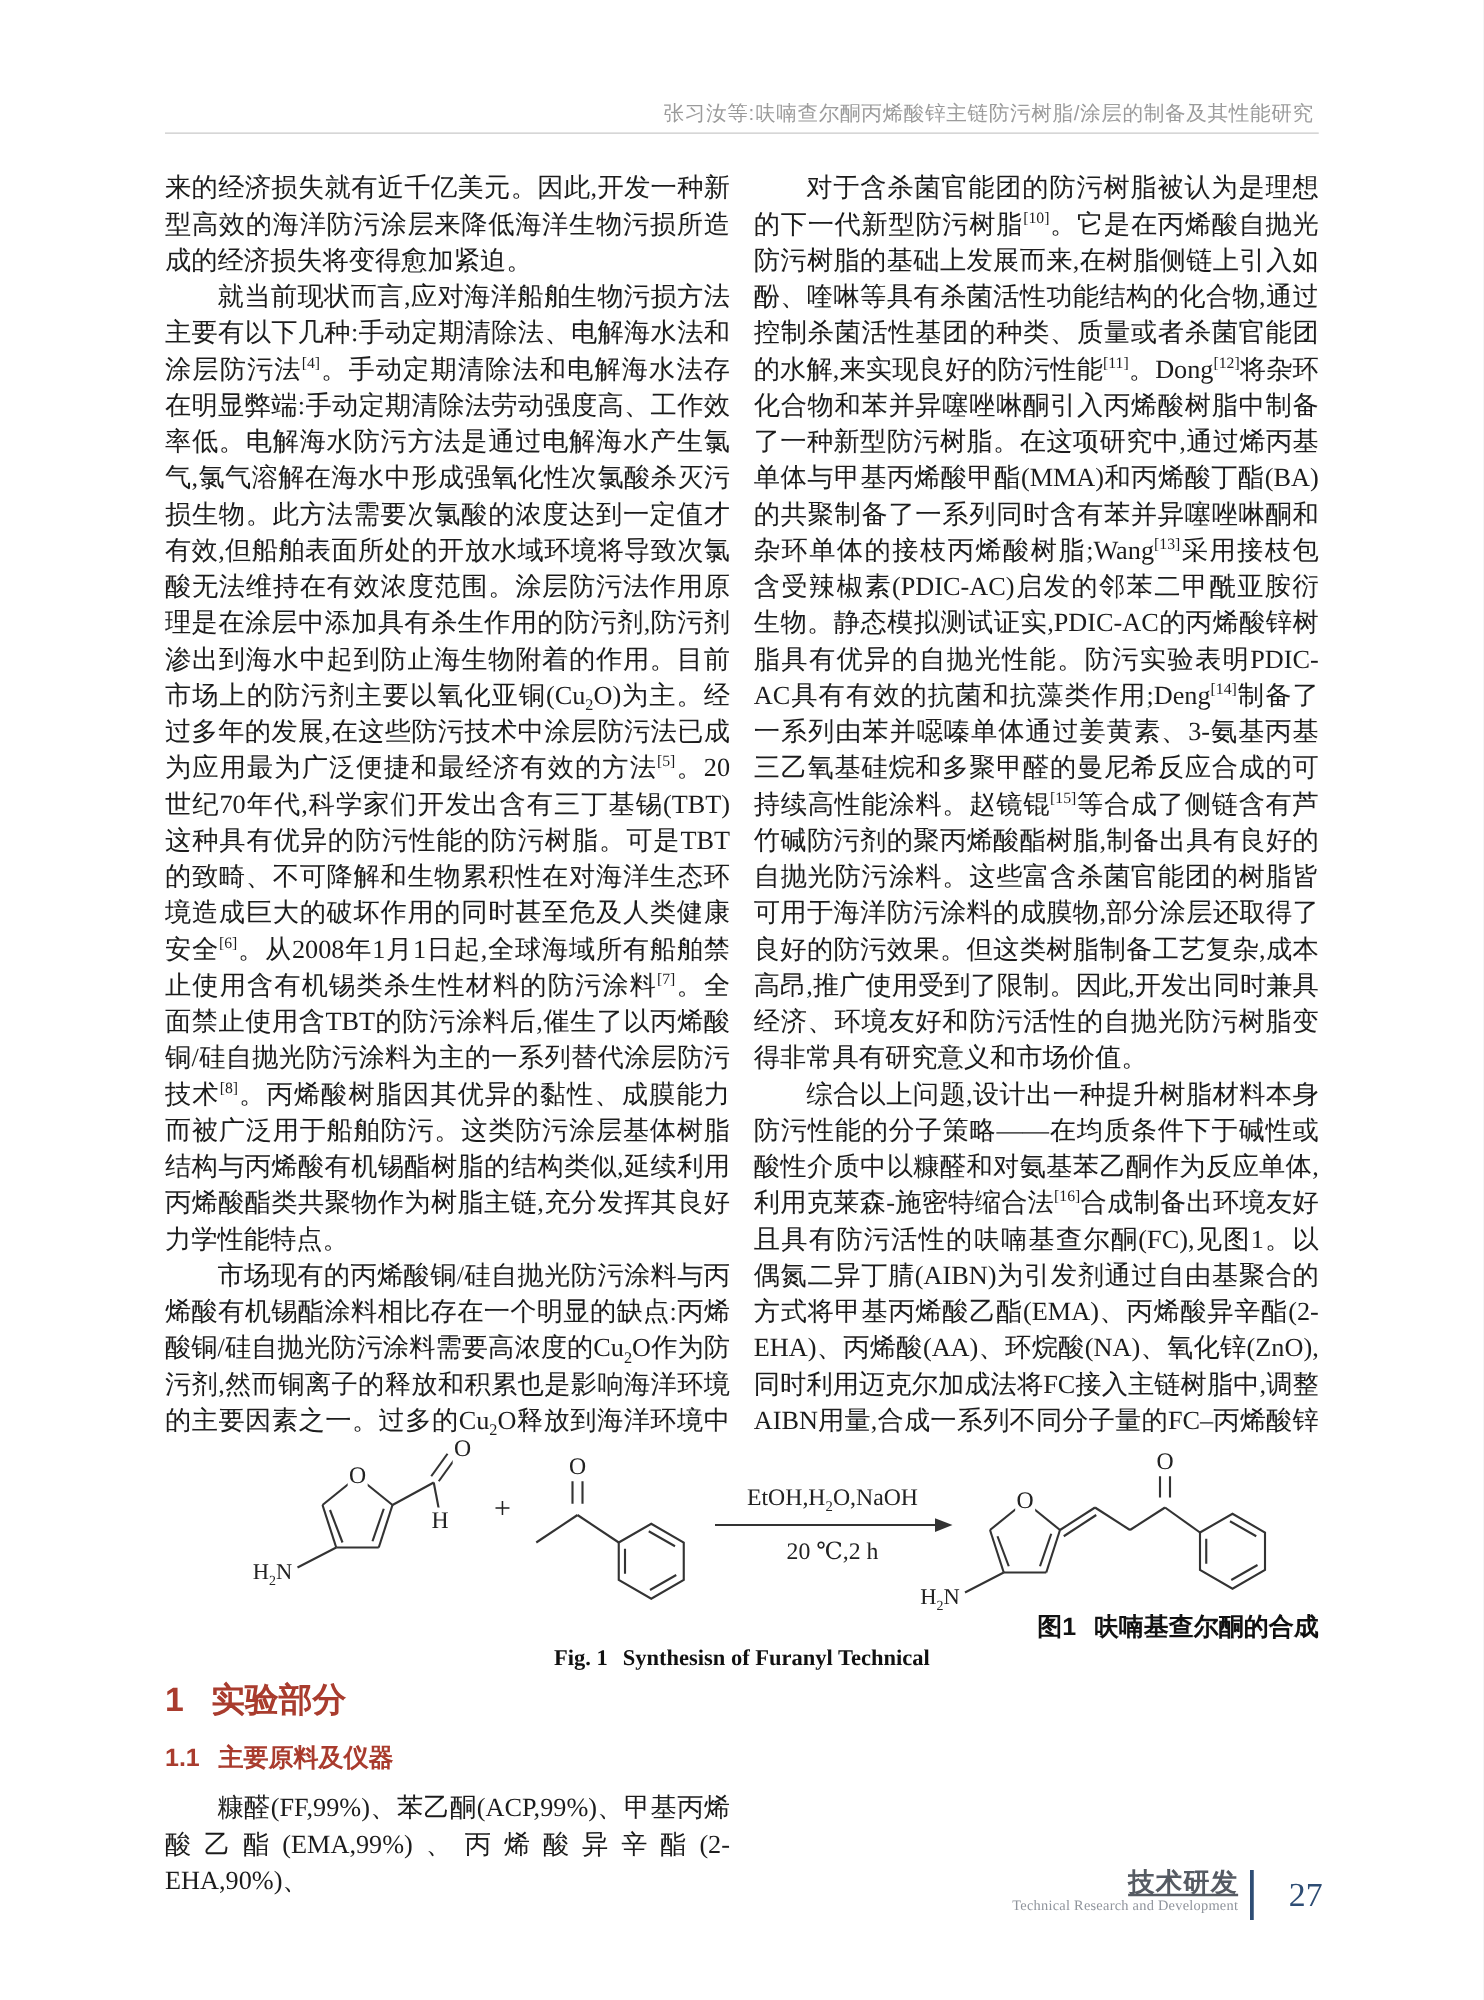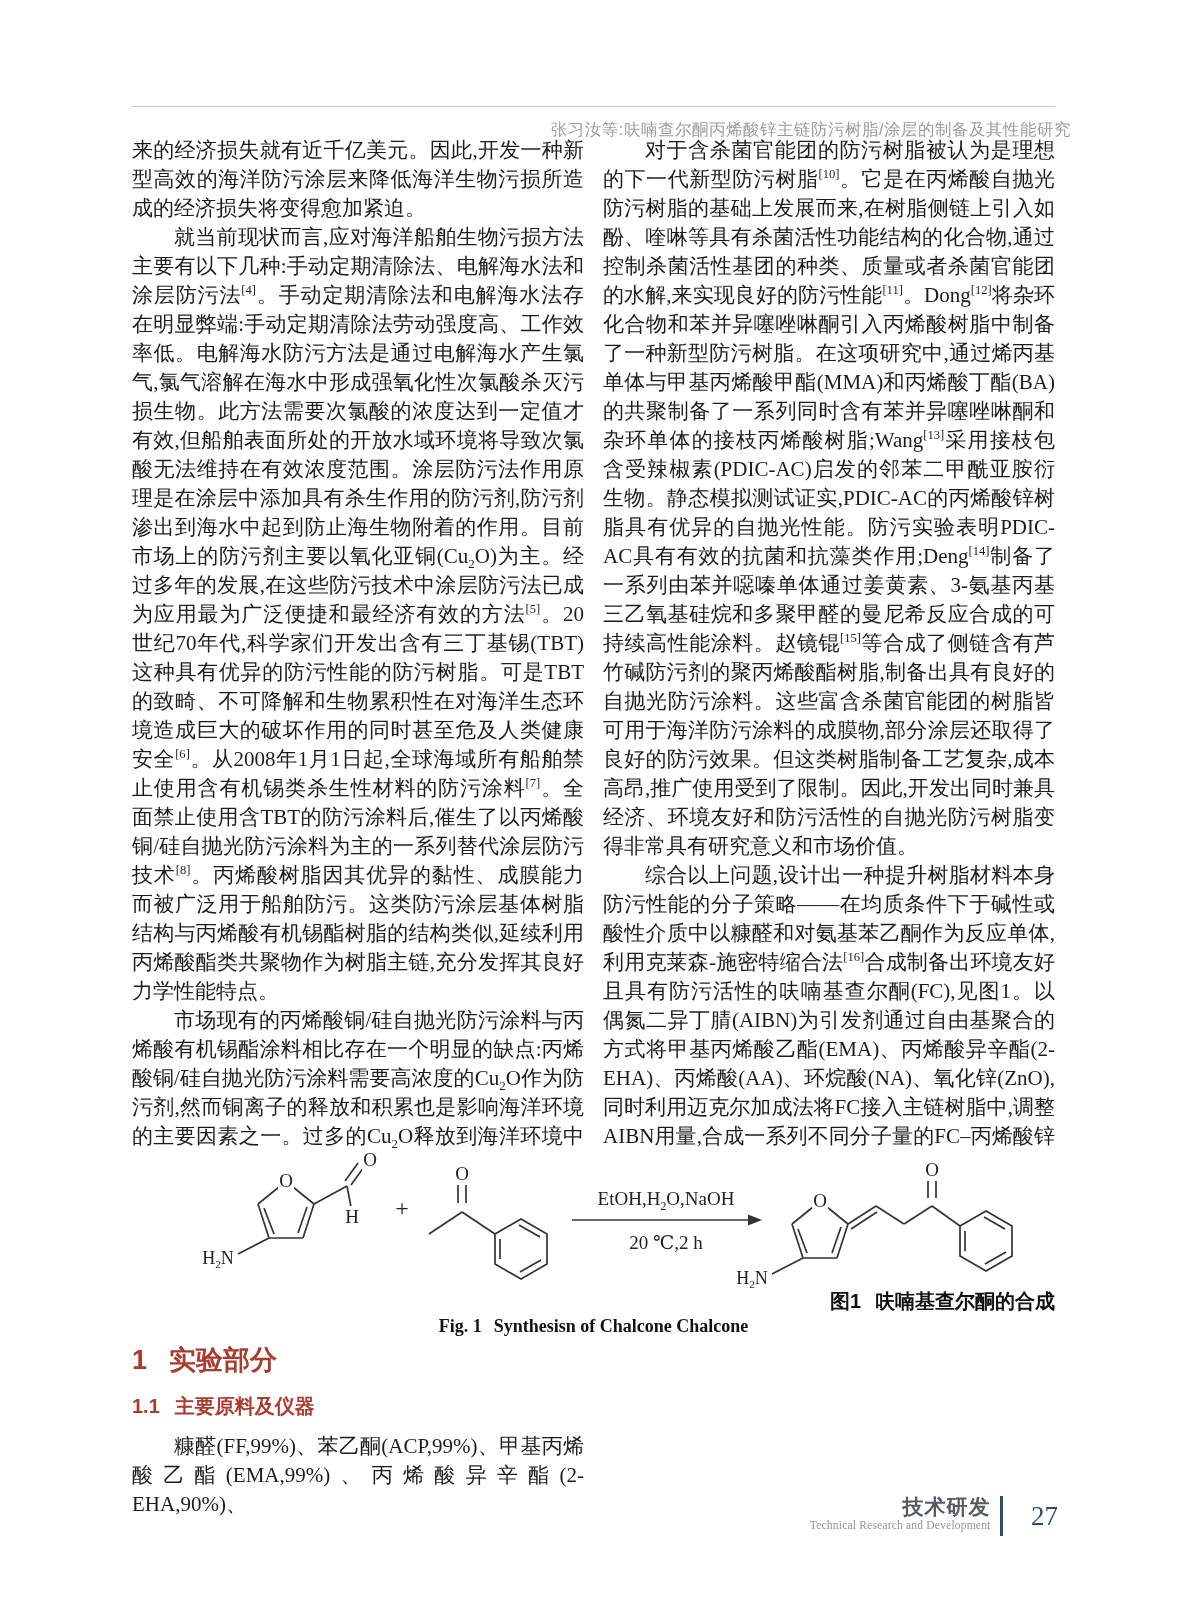--- a/index.html
+++ b/index.html
@@ -1,20 +1,20 @@
 <!DOCTYPE html>
 <html><head>
 <meta charset="utf-8">
 <style>
   html,body{margin:0;padding:0;background:#e8e8e8;}
   #page{position:relative;width:1187px;height:1600px;background:#ffffff;margin:0 auto;
         font-family:"Liberation Serif","DejaVu Serif",serif;color:#1c1c1c;overflow:hidden;}
   
-  #running-head{position:absolute;top:80px;left:148px;width:923px;text-align:right;
-        font-family:"Liberation Sans","DejaVu Sans",sans-serif;font-size:16.5px;color:#9b9b9b;letter-spacing:.5px;margin-top:39px;}
+  #running-head{position:absolute;top:80px;left:128px;width:923px;text-align:right;
+        font-family:"Liberation Sans","DejaVu Sans",sans-serif;font-size:16.5px;color:#9b9b9b;letter-spacing:.5px;}
   #head-rule{position:absolute;top:106px;left:132px;width:923px;height:0;border-top:1.6px solid #c9c9c9;}
   
   #intro-cols{position:absolute;top:136px;left:132px;width:923px;height:1016px;overflow:hidden;display:flex;gap:19px;}
   .col{width:452px;}
   .body-par{margin:0;font-size:21px;line-height:29px;text-align:justify;color:#1c1c1c;}
   .ind{text-indent:2em;}
   sup{font-size:.6em;vertical-align:super;line-height:0;}
   sub{font-size:.62em;vertical-align:sub;line-height:0;}
   
   #figure{position:absolute;top:1150px;left:132px;width:923px;height:140px;}
@@ -34,21 +34,21 @@
   #sec-cols{position:absolute;top:1342px;left:132px;width:923px;height:215px;overflow:hidden;display:flex;gap:23px;}
   .h1-row{font-family:"Liberation Sans","DejaVu Sans",sans-serif;font-weight:bold;font-size:27px;color:#a93c2e;}
   .h1-row .sec-num{margin-right:22px;}
   .h2-row{margin-top:15px;font-family:"Liberation Sans","DejaVu Sans",sans-serif;font-weight:bold;font-size:20px;color:#a93c2e;}
   .h2-row .sec-num{margin-right:15px;}
   #sec-left-par{margin-top:12px;}
   #sec-right-par{padding-top:14px;}
   
   #footer{position:absolute;top:1496px;right:129px;display:flex;align-items:flex-start;}
   #footer-txt{text-align:right;}
-  #footer-cn{font-family:"Liberation Sans","DejaVu Sans",sans-serif;font-weight:bold;font-size:21px;color:#565b63;letter-spacing:1px;line-height:22px;}
+  #footer-cn{font-family:"Liberation Sans","DejaVu Sans",sans-serif;font-weight:bold;font-size:21px;color:#565b63;letter-spacing:1px;line-height:22px;text-decoration:underline;}
   #footer-en{font-size:11.5px;color:#8f949c;line-height:15px;letter-spacing:.2px;}
   #footer-bar{width:3.5px;height:40px;background:#2e4d74;margin:0 8px 0 9px;}
   #page-num{font-size:27px;color:#2e4d74;line-height:40px;margin-left:20px;}
 </style>
 </head>
 <body>
 
 <div id="page">
 
   <div id="running-head">张习汝等:呋喃查尔酮丙烯酸锌主链防污树脂/涂层的制备及其性能研究</div>
@@ -133,21 +133,21 @@
     <div class="chem-label cond" style="left:534px;top:92px">20 ℃,2 h</div>
     <div class="chem-label" style="left:688px;top:51px">O</div>
     <div class="chem-label" style="left:800px;top:20px">O</div>
     <div class="chem-label small" style="left:620px;top:128px">H<sub>2</sub>N</div>
   </div>
 
   <div id="cap-cn">
     <span class="cap-num">图1</span><span>呋喃基查尔酮的合成</span>
   </div>
   <div id="cap-en">
-    <span class="cap-num">Fig. 1</span><span>Synthesisn of Chalcone Chalcone</span>
+    <span class="cap-num">Fig. 1</span><span>Synthesisn of Furanyl Technical</span>
   </div>
 
   <div id="sec-cols">
     <div class="col">
       <div class="h1-row">
         <span class="sec-num">1</span><span>实验部分</span>
       </div>
       <div class="h2-row">
         <span class="sec-num">1.1</span><span>主要原料及仪器</span>
       </div>

